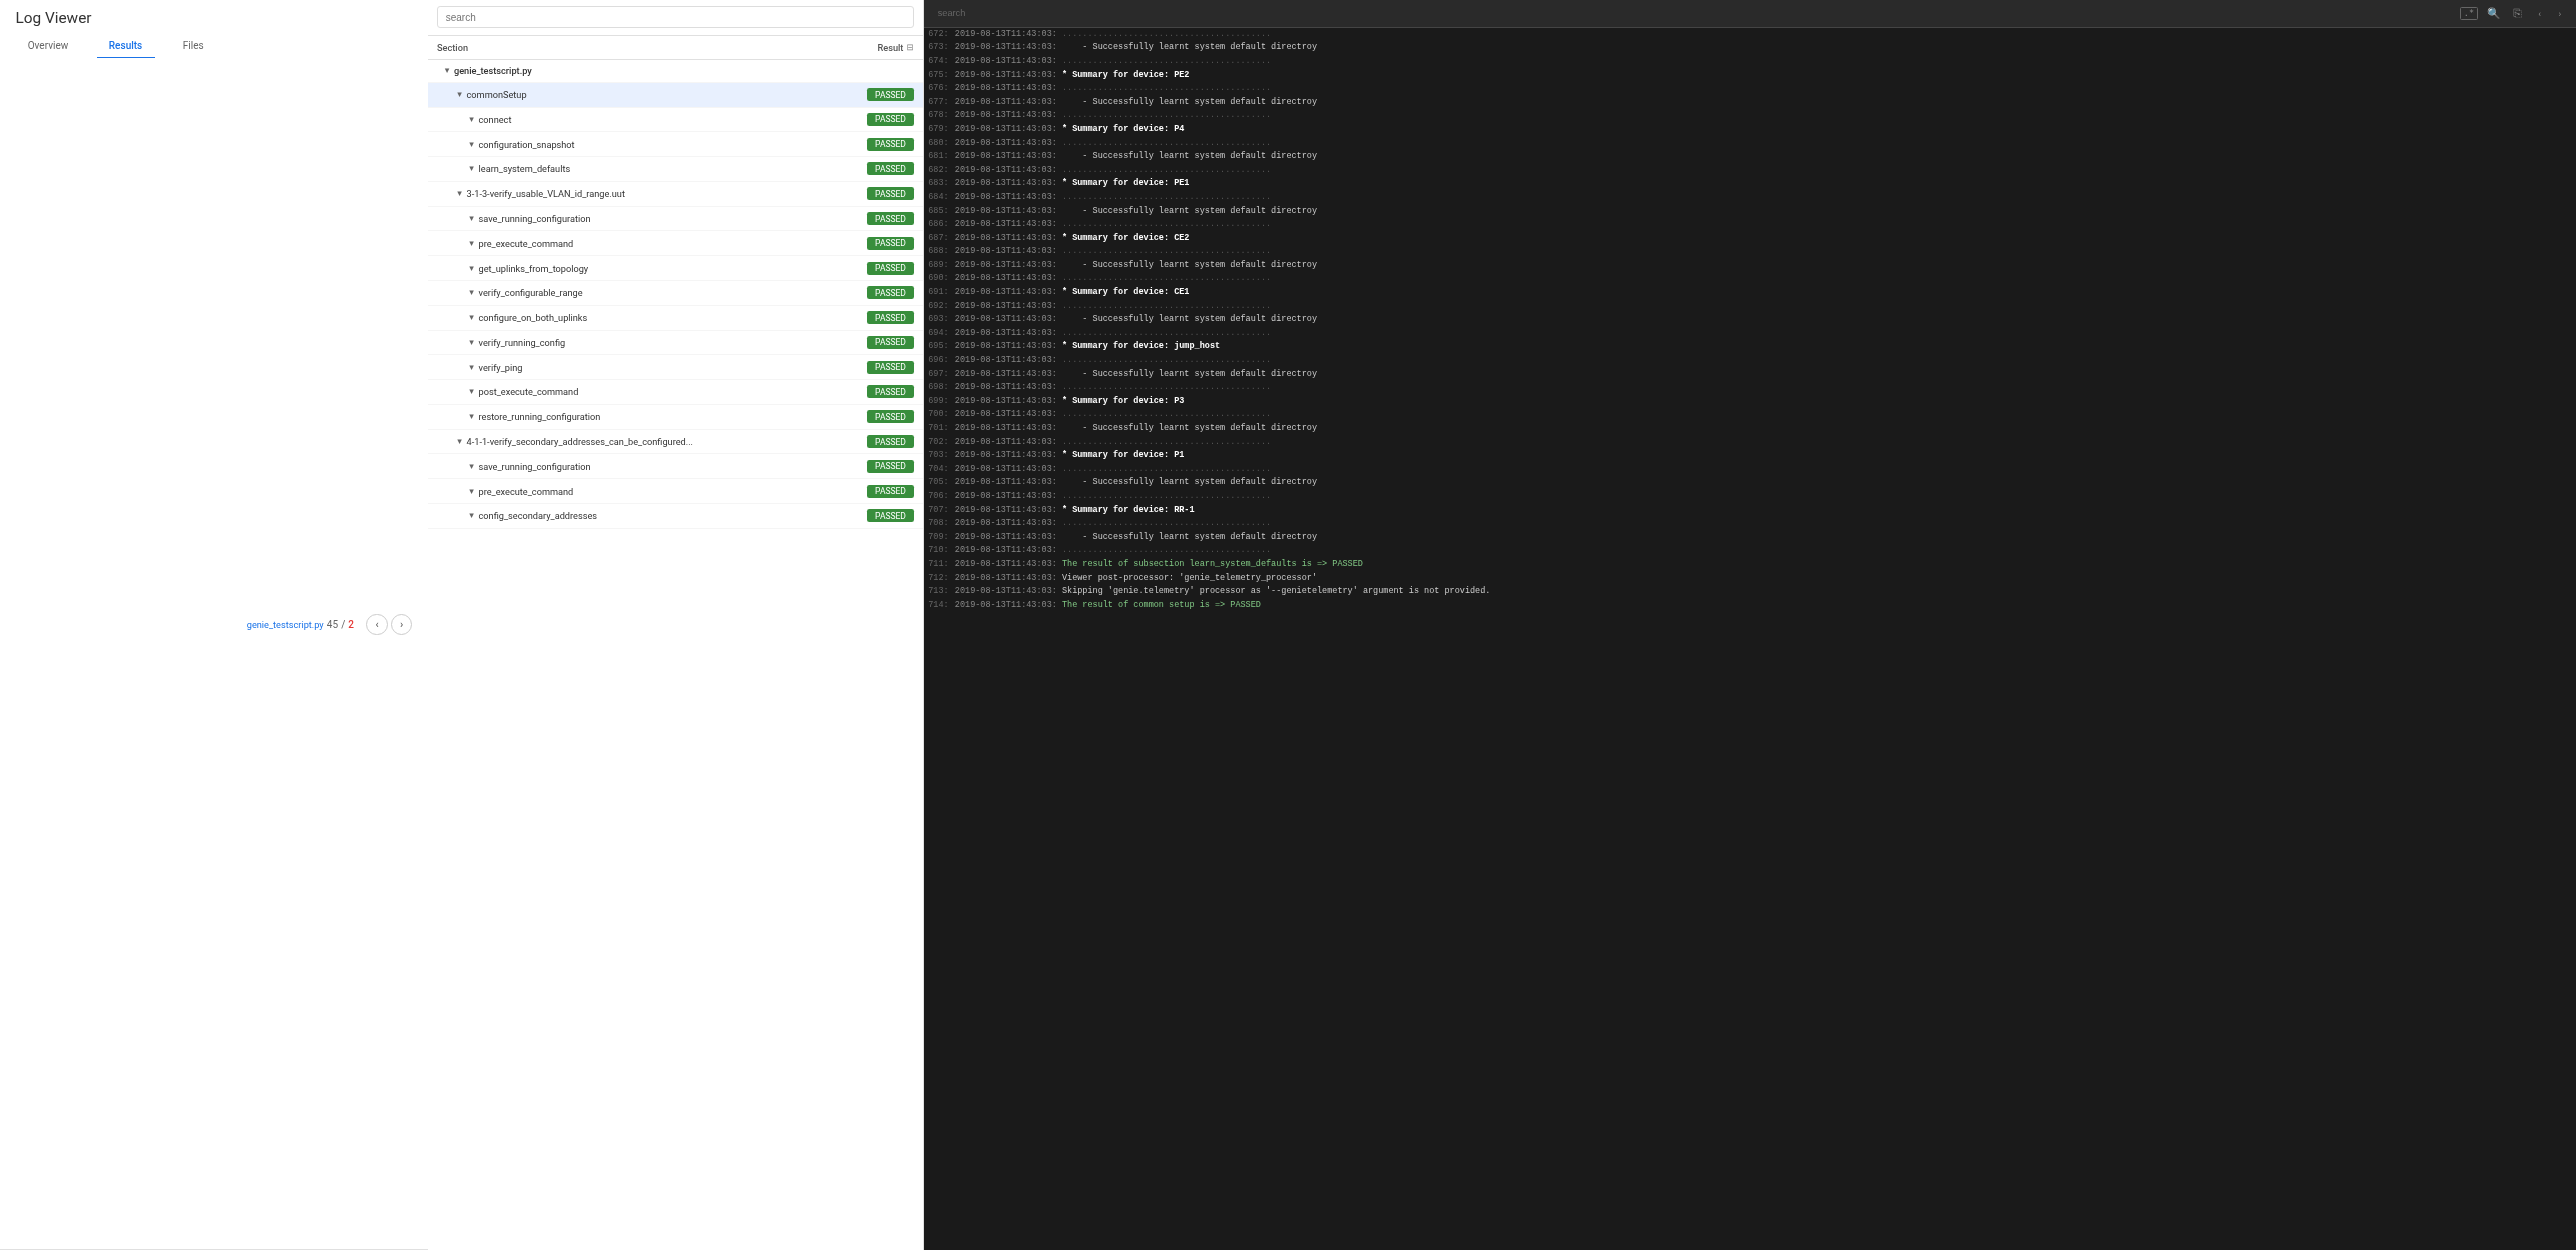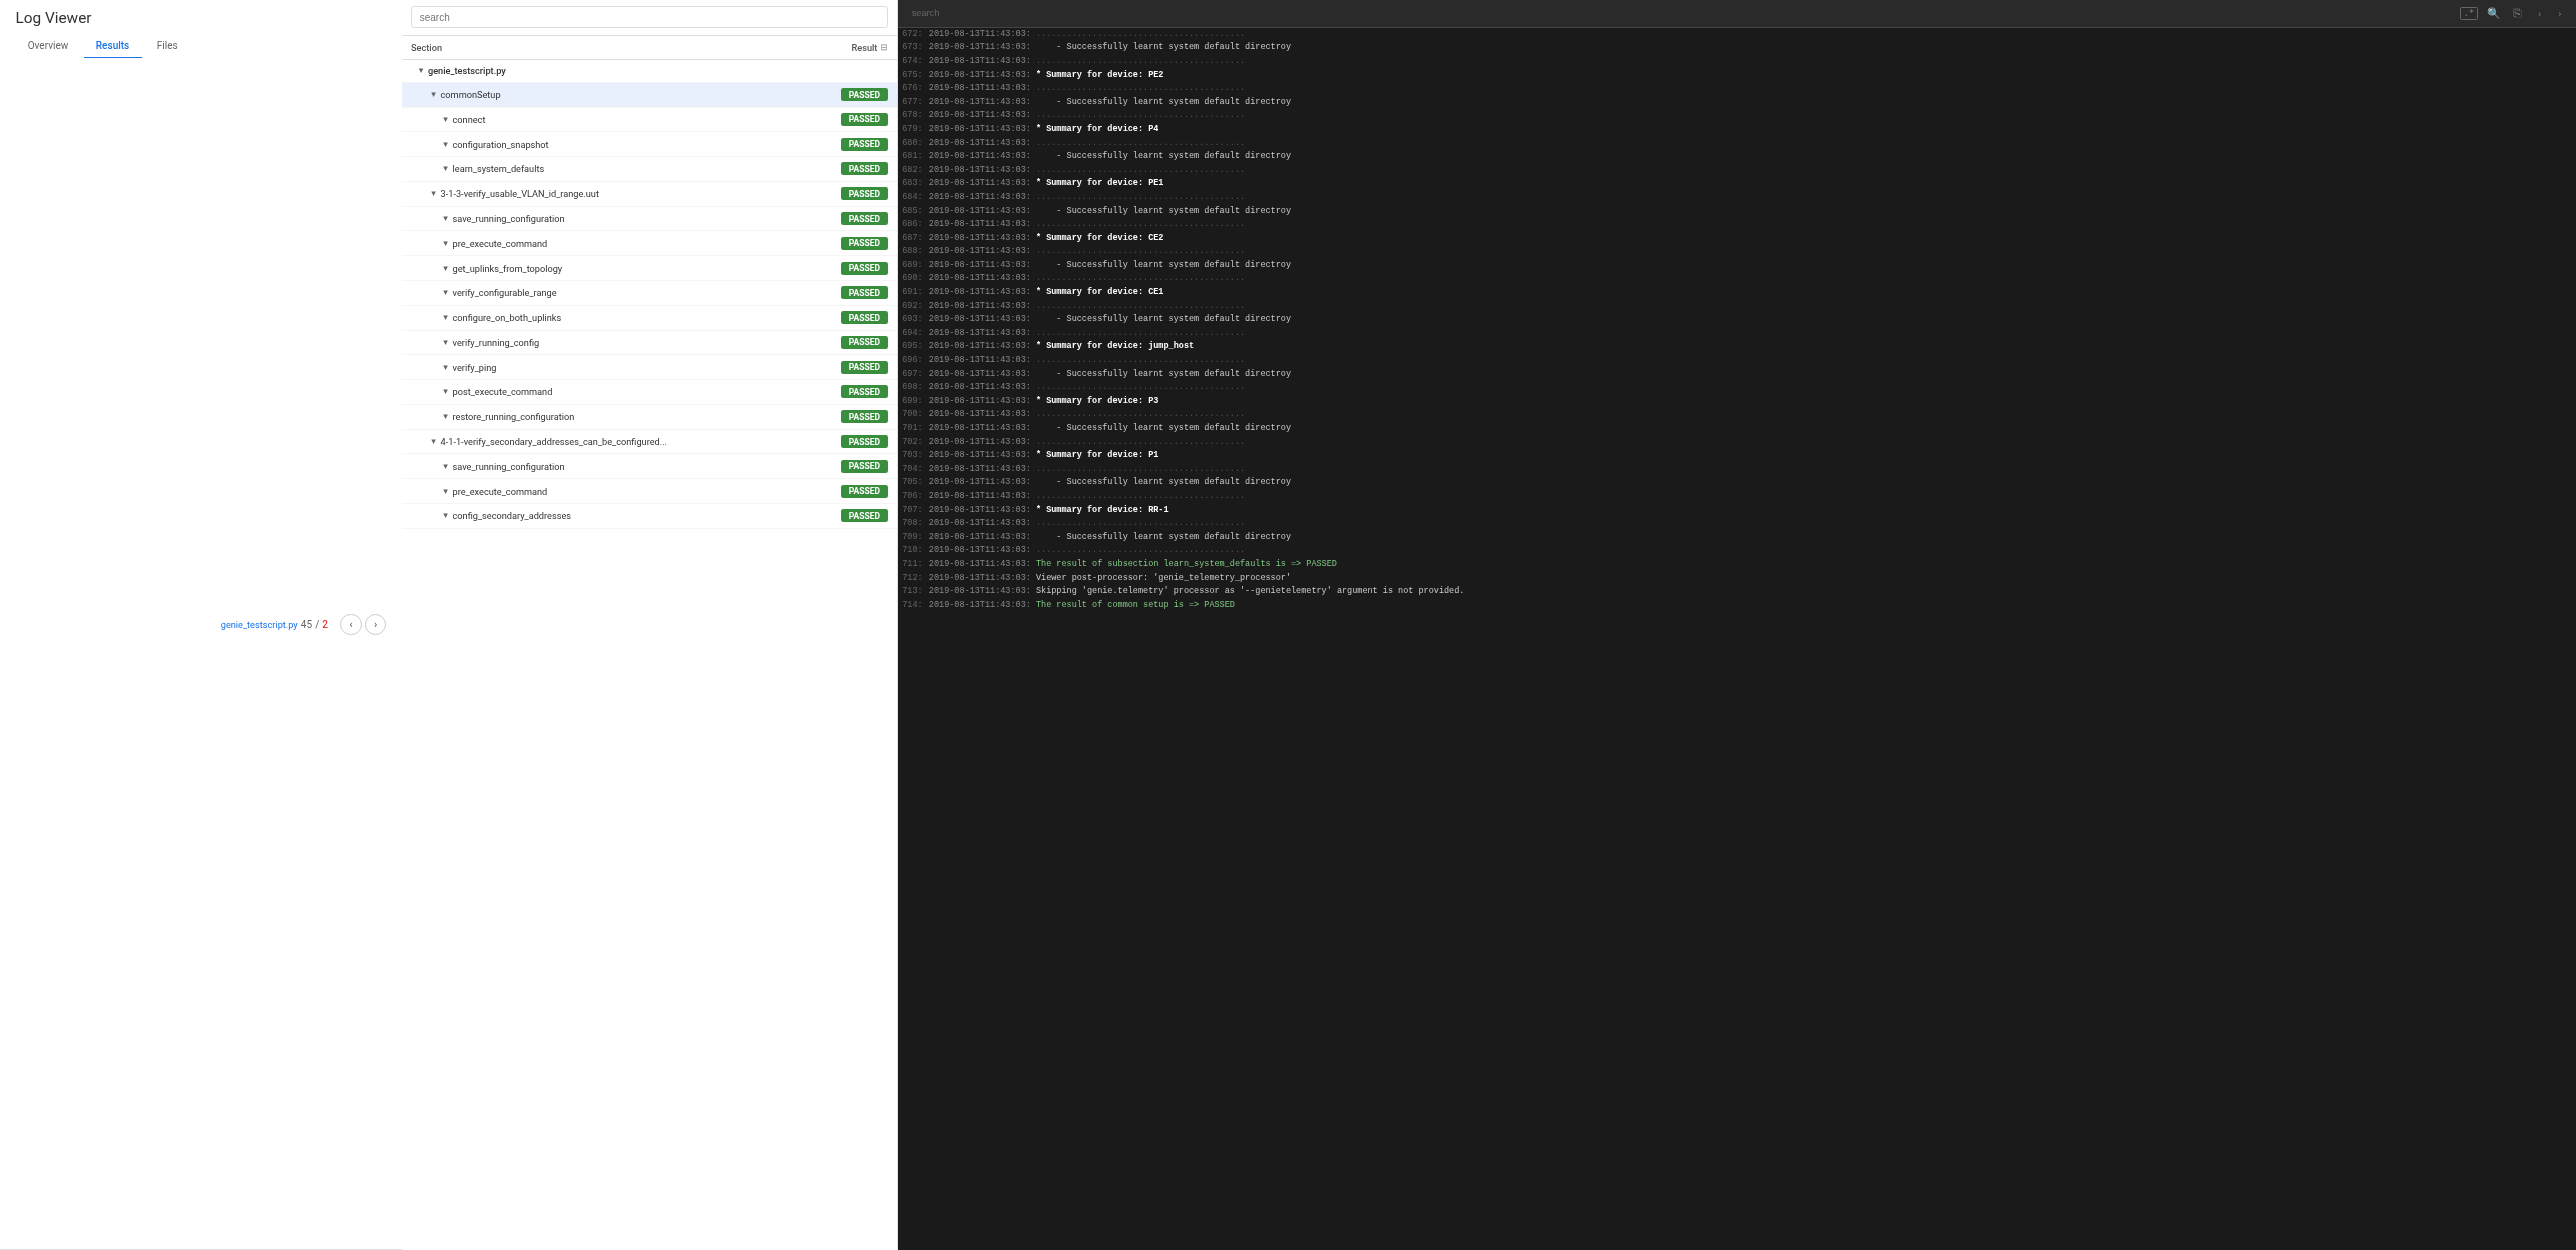--- a/index.html
+++ b/index.html
@@ -3,21 +3,21 @@
   <meta charset="utf-8">
   <style>
     * { box-sizing: border-box; margin: 0; padding: 0; }
     body { font-family: -apple-system, BlinkMacSystemFont, 'Segoe UI', Roboto, sans-serif; background: #fff; color: #333; font-size: 10px; height: 100vh; overflow: hidden; }
 
     .app-container { display: flex; height: 100vh; }
 
     
     .header { padding: 9.2px 15.4px 0 15.4px; border-bottom: 0.8px solid #e0e0e0; }
     .app-title { font-size: 15.4px; font-weight: 400; color: #333; margin-bottom: 6.2px; }
-    .tabs { display: flex; gap: 3px; }
+    .tabs { display: flex; gap: 16px; }
     .tab { padding: 6.2px 12.3px; cursor: pointer; font-size: 10px; color: #666; border-bottom: 1.5px solid transparent; margin-bottom: -0.8px; }
     .tab.active { color: #1a73e8; border-bottom: 1.5px solid #1a73e8; font-weight: 500; }
 
     
     .subheader { padding: 6.2px 15.4px; display: flex; align-items: center; gap: 12.3px; border-bottom: 0.8px solid #e0e0e0; }
     .file-badge { display: flex; align-items: center; gap: 3.1px; }
     .file-name { font-size: 9.2px; color: #1a73e8; }
     .count-total { color: #666; }
     .count-sep { color: #666; }
     .count-highlight { color: #e53935; font-weight: 500; }
@@ -36,21 +36,21 @@
     .col-section { flex: 1; }
     .col-result { display: flex; align-items: center; gap: 3.1px; }
     .filter-icon { font-size: 8.5px; color: #888; cursor: pointer; }
 
     .tree-panel { flex: 1; overflow-y: auto; }
     .tree-item { display: flex; align-items: center; padding: 5.4px 9.2px; cursor: pointer; border-bottom: 0.8px solid #f5f5f5; }
     .tree-item.selected { background: #e8f0fe; }
     .chevron { font-size: 7.7px; color: #666; margin-right: 3.1px; display: inline-block; }
     .item-label { flex: 1; font-size: 9.2px; color: #333; }
     .item-label.bold { font-weight: 500; }
-    .badge { padding: 1.5px 7.7px; border-radius: 2.3px; font-size: 8.5px; font-weight: 700; color: #fff; }
+    .badge { padding: 1.5px 7.7px; border-radius: 2.3px; font-size: 8.5px; font-weight: 400; color: #fff; }
     .badge-passed { background: #388e3c; }
 
     
     .right-panel { flex: 1; display: flex; flex-direction: column; background: #1a1a1a; }
     .right-search-bar { display: flex; align-items: center; padding: 4.6px 7.7px; background: #2a2a2a; border-bottom: 0.8px solid #444; gap: 6.2px; }
     .right-search-input { flex: 1; padding: 3.8px 6.2px; background: transparent; border: none; color: #ccc; font-size: 9.2px; outline: none; }
     .right-search-input::placeholder { color: #666; }
     .search-icon-btn { color: #888; cursor: pointer; font-size: 10.8px; padding: 1.5px 3.1px; }
     .regex-icon { font-size: 8.5px; color: #888; border: 0.8px solid #666; padding: 0.8px 3.1px; border-radius: 1.5px; cursor: pointer; font-family: monospace; }
     .right-nav-arrows { display: flex; gap: 3.1px; }

